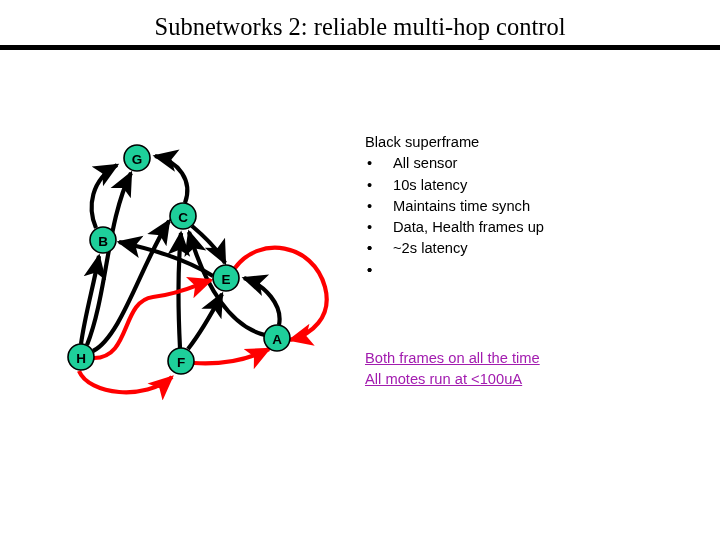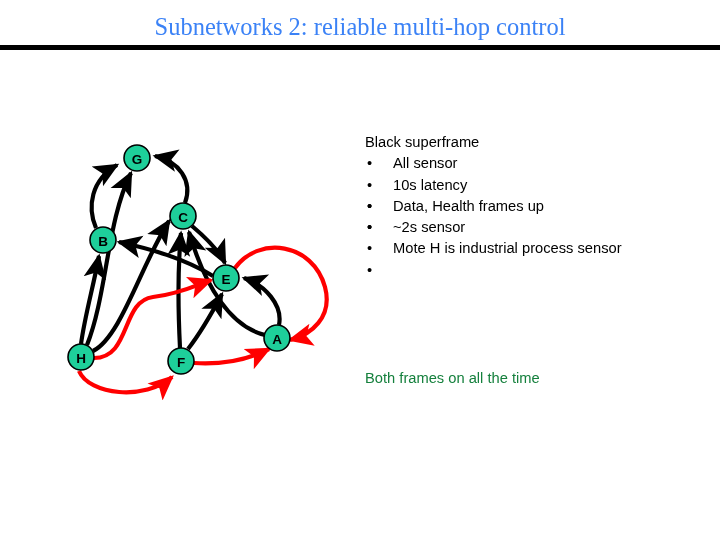--- a/index.html
+++ b/index.html
@@ -26,21 +26,21 @@
   #title-block {
     position: absolute;
     left: 0;
     top: 12px;
     width: 720px;
     text-align: center;
   }
   #slide-title {
     font-family: "Liberation Serif", serif;
     font-size: 24.5px;
-    color: #3b82f6;
+    color: #000000;
     line-height: 30px;
     letter-spacing: 0px;
     white-space: nowrap;
   }
   #title-rule {
     position: absolute;
     left: 0;
     top: 45px;
     width: 720px;
     height: 5px;
@@ -88,25 +88,26 @@
   .bullet-mark {
     position: absolute;
     left: 2px;
     top: 0;
     font-size: 14.7px;
     line-height: 21.3px;
   }
   #closing-block {
     position: absolute;
     left: 365px;
-    top: 368px;
+    top: 348px;
     width: 345px;
     font-family: "Liberation Sans", sans-serif;
     font-size: 14.7px;
-    color: #15803d;
+    color: #a21caf;
+    text-decoration: underline;
   }
   .closing-line {
     line-height: 21.3px;
     white-space: nowrap;
   }
 </style>
 </head>
 <body>
 
 <div id="slide">
@@ -188,40 +189,41 @@
     <div class="bullet-row">
       <span class="bullet-mark">•</span>
       <span>All sensor</span>
     </div>
     <div class="bullet-row">
       <span class="bullet-mark">•</span>
       <span>10s latency</span>
     </div>
     <div class="bullet-row">
       <span class="bullet-mark">•</span>
+      <span>Maintains time synch</span>
     </div>
     <div class="bullet-row">
       <span class="bullet-mark">•</span>
       <span>Data, Health frames up</span>
     </div>
     <div class="bullet-row">
       <span class="bullet-mark">•</span>
     </div>
 
 
     <div class="bullet-row">
       <span class="bullet-mark">•</span>
-      <span>~2s sensor</span>
-    </div>
-    <div class="bullet-row">
-      <span class="bullet-mark">•</span>
-      <span>Mote H is industrial process sensor</span>
+      <span>~2s latency</span>
+    </div>
+    <div class="bullet-row">
+      <span class="bullet-mark">•</span>
     </div>
     <div class="bullet-row">
       <span class="bullet-mark">•</span>
     </div>
   </div>
 
   <div id="closing-block">
     <div class="closing-line">Both frames on all the time</div>
+    <div class="closing-line">All motes run at &lt;100uA</div>
   </div>
 
 </div>
 
 </body></html>

